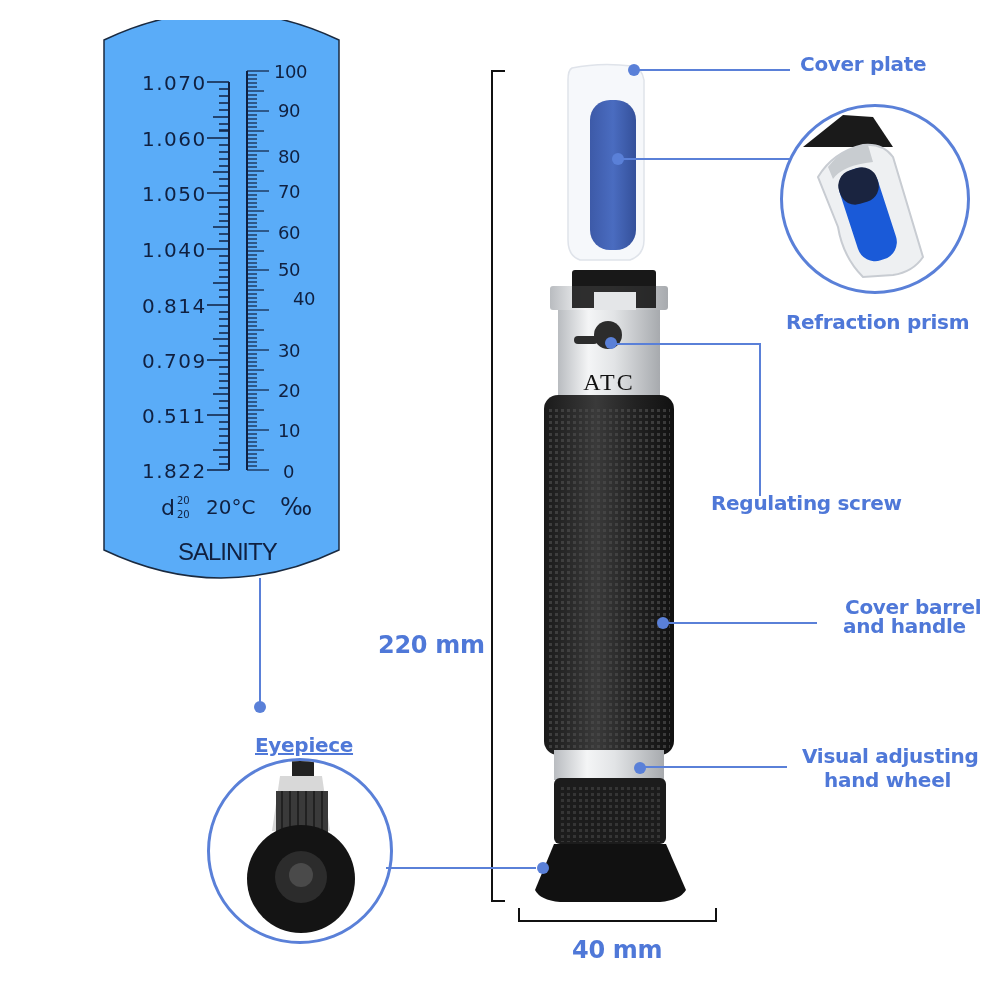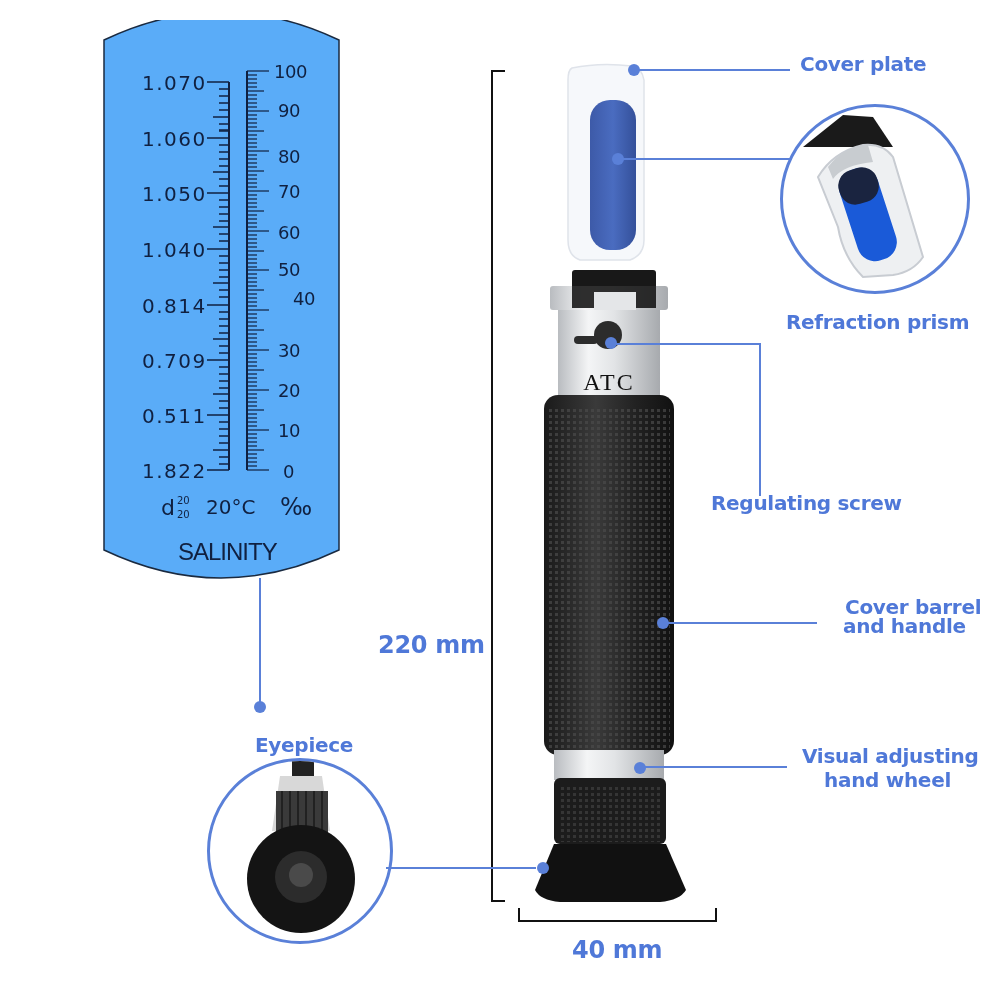--- a/index.html
+++ b/index.html
@@ -316,21 +316,21 @@
 <div class="dot" style="left:657px; top:617px;"></div>
 <div class="hline" style="left:663px; top:622px; width:154px;"></div>
 <span class="label" style="left:845px; top:597px; line-height:20px;">Cover barrel</span>
 <span class="label" style="left:843px; top:616px; line-height:20px;">and handle</span>
 
 <div class="dot" style="left:634px; top:762px;"></div>
 <div class="hline" style="left:640px; top:766px; width:147px;"></div>
 <span class="label" style="left:802px; top:744px; line-height:24px;">Visual adjusting</span>
 <span class="label" style="left:824px; top:768px; line-height:24px;">hand wheel</span>
 
-<span class="label" style="left:255px; top:733px;">Eyepiece</span>
+<span class="label" style="left:255px; top:733px;text-decoration:underline;">Eyepiece</span>
 <div class="circle" style="left:207px; top:758px; width:180px; height:180px;">
   <svg width="180" height="180">
     <rect x="82" y="0" width="22" height="20" fill="#222"></rect>
     <path d="M70,15 L112,15 L120,70 L62,70 Z" fill="#d8d8d8"></path>
     <rect x="66" y="30" width="52" height="55" fill="#3a3a3a"></rect>
     <g stroke="#1a1a1a" stroke-width="1.5">
       <line x1="72" y1="30" x2="72" y2="85"></line>
         <line x1="80" y1="30" x2="80" y2="85"></line>
         <line x1="88" y1="30" x2="88" y2="85"></line>
       <line x1="96" y1="30" x2="96" y2="85"></line>

